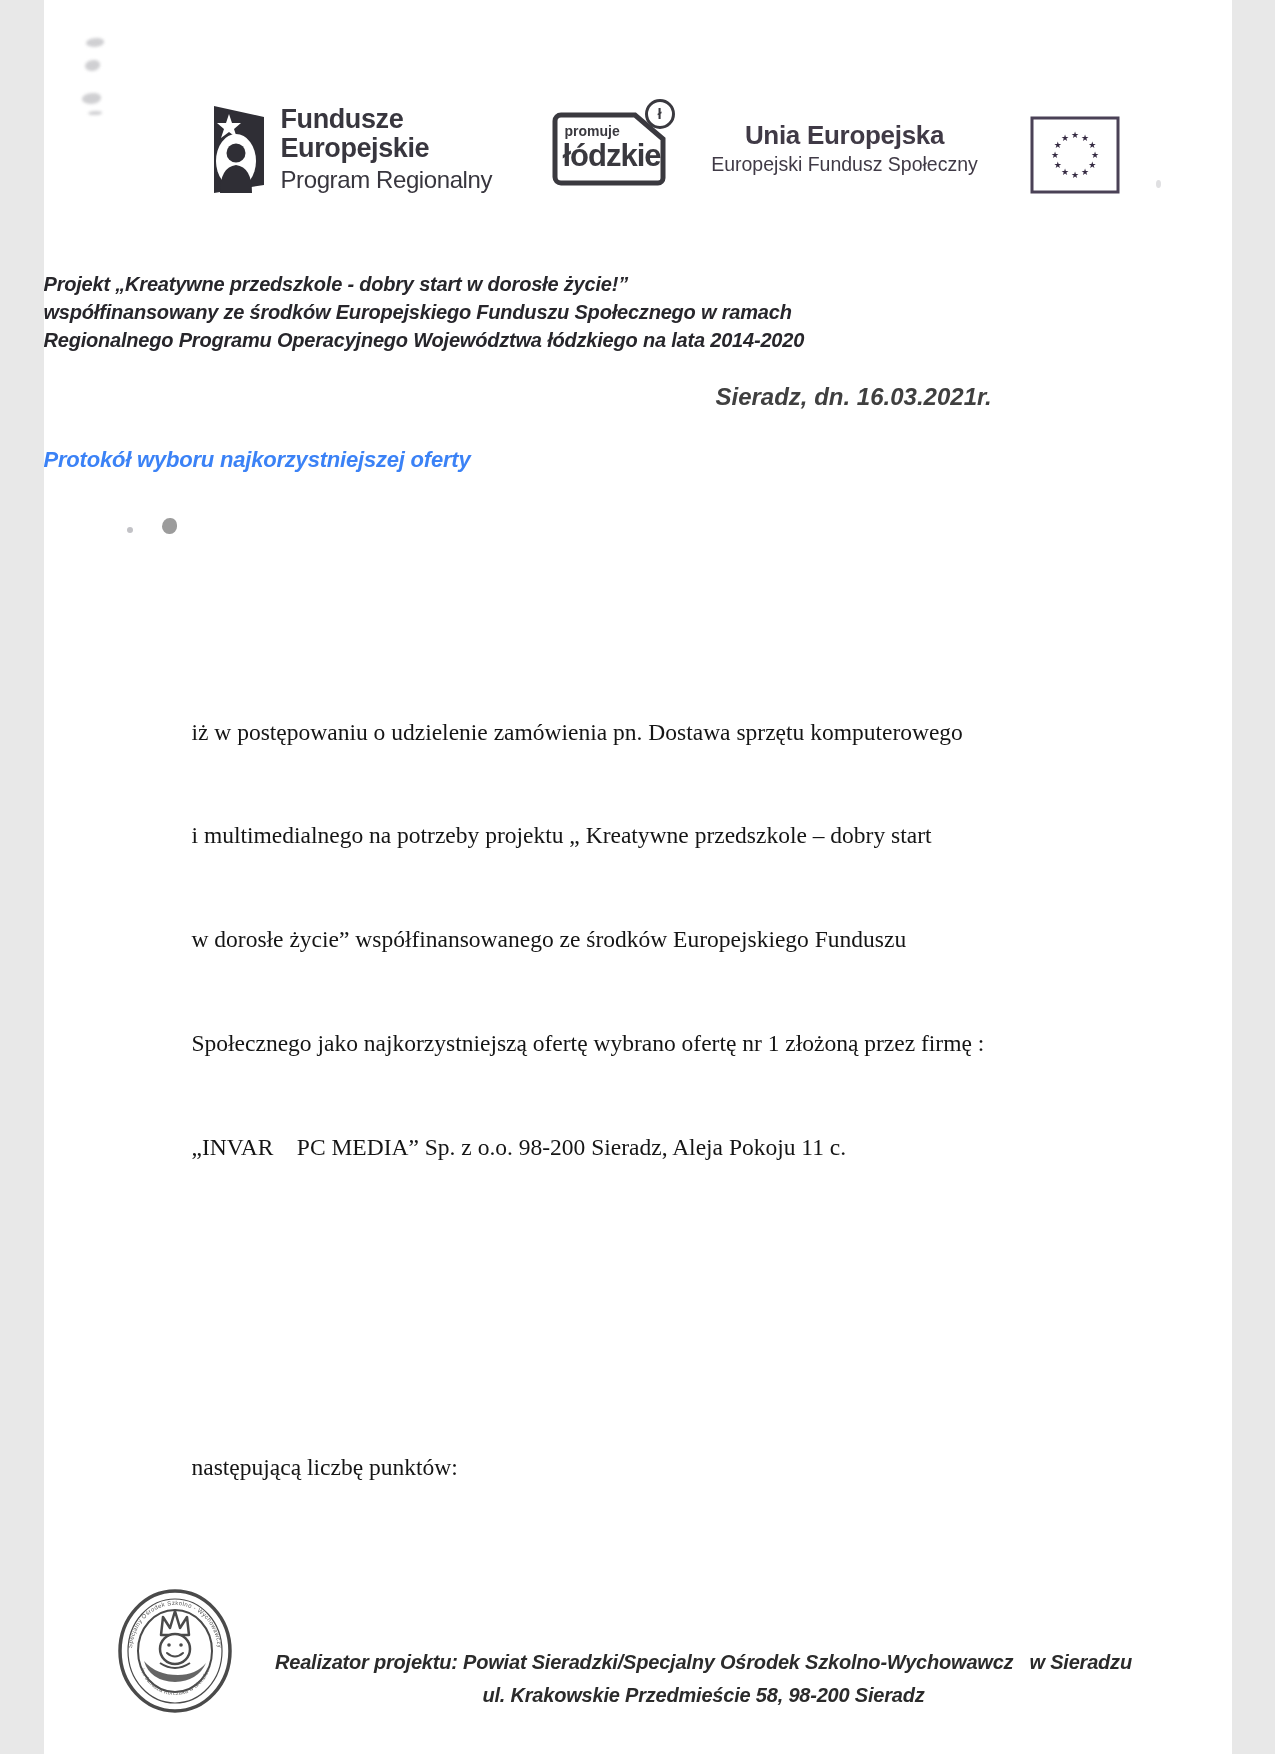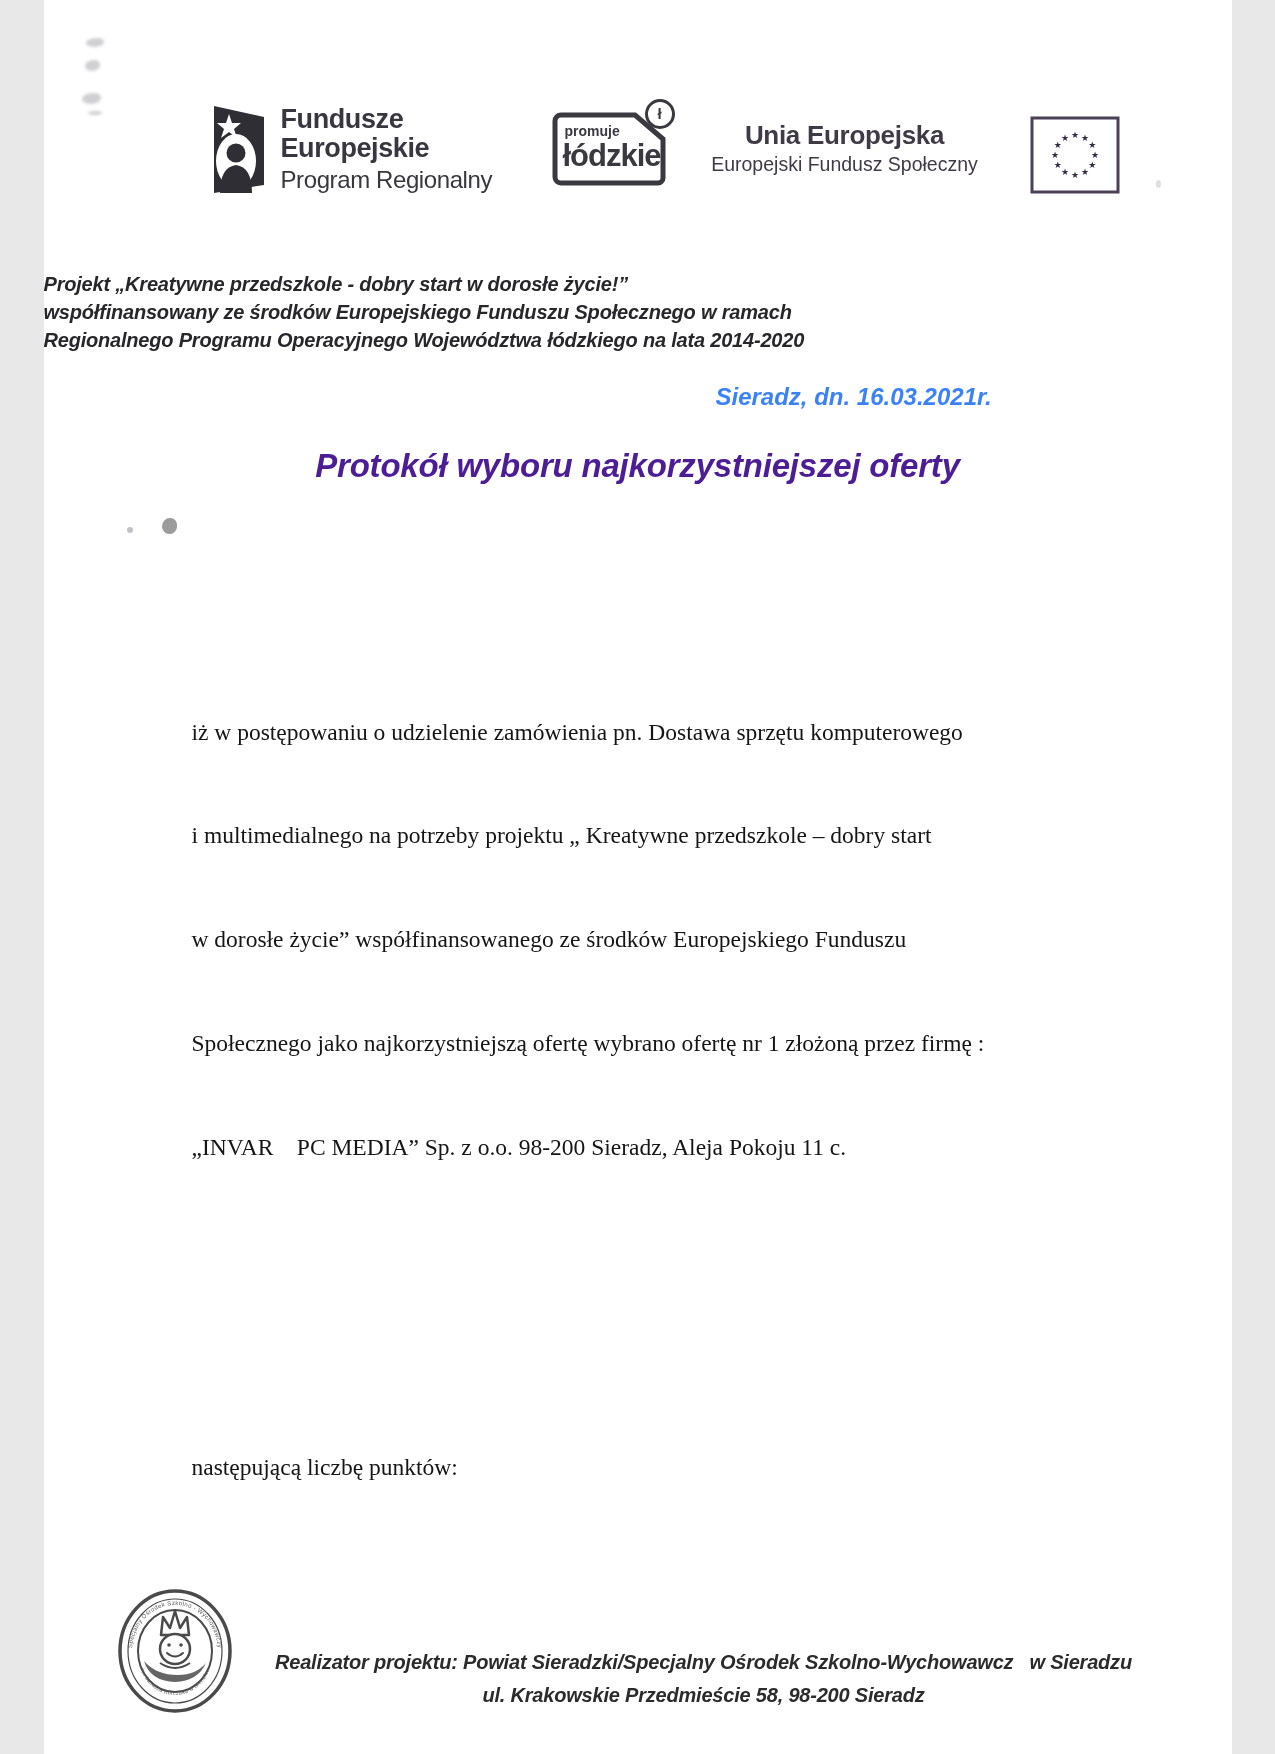--- a/index.html
+++ b/index.html
@@ -31,24 +31,24 @@
   .eu-l1{font-size:26px;font-weight:bold;line-height:32px;letter-spacing:-.3px;}
   .eu-l2{font-size:19.5px;line-height:26px;}
   .eu-flag{position:absolute;left:986px;top:116px;}
 
   
   .project{position:absolute;left:0;top:237px;width:100%;
         font-family:"Liberation Sans",sans-serif;font-style:italic;font-weight:bold;
         font-size:20px;line-height:28px;color:#27262b;letter-spacing:-.2px;margin-top:33px;}
 
   .dateline{position:absolute;left:672px;top:383px;font-family:"Liberation Sans",sans-serif;
-        font-style:italic;font-weight:bold;font-size:24px;color:#3b82f6;}
-  .doc-title{position:absolute;left:0;top:447px;width:100%;text-align:center;
+        font-style:italic;font-weight:bold;font-size:24px;color:#404040;}
+  .doc-title{position:absolute;left:0;top:447px;width:100%;text-align:left;
         font-family:"Liberation Sans",sans-serif;font-style:italic;font-weight:bold;
-        font-size:33px;color:#4c1d95;letter-spacing:-.2px;}
+        font-size:22px;color:#3b82f6;letter-spacing:-.2px;}
 
   
   .body{position:absolute;left:148px;top:507px;width:998px;font-size:23.5px;
         line-height:34.6px;color:#151515;white-space:pre-wrap;}
   .body .line{white-space:pre-wrap;}
   .lead{font-style:italic;}
   .bullet{position:absolute;left:-30px;top:11px;width:15px;height:16px;background:#9c9c9c;
         border-radius:55% 45% 50% 50%;}
   .dot-artifact{position:absolute;width:6px;height:6px;border-radius:50%;background:#c2c2c6;}
 

